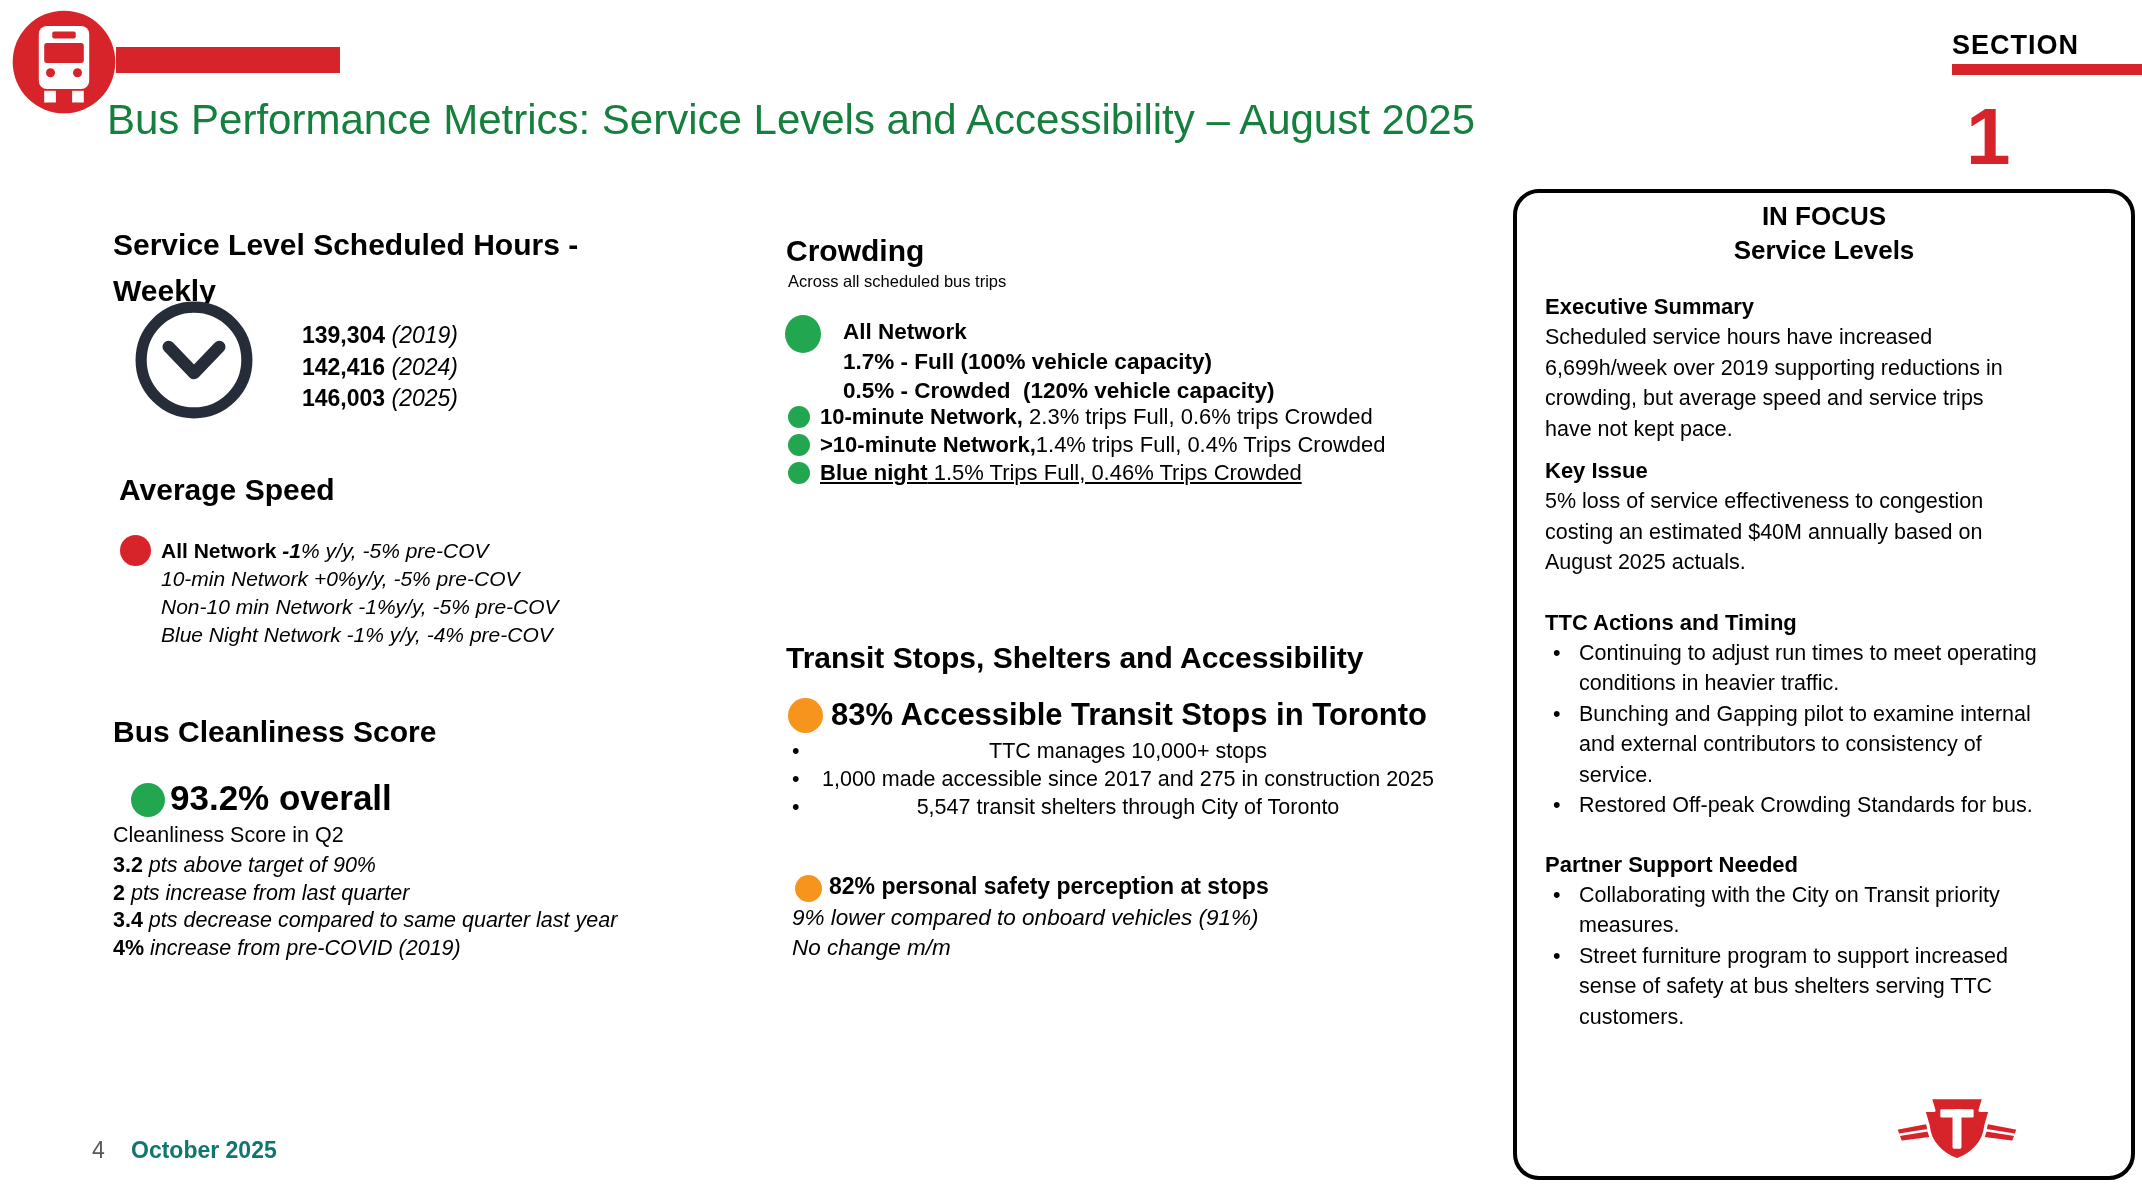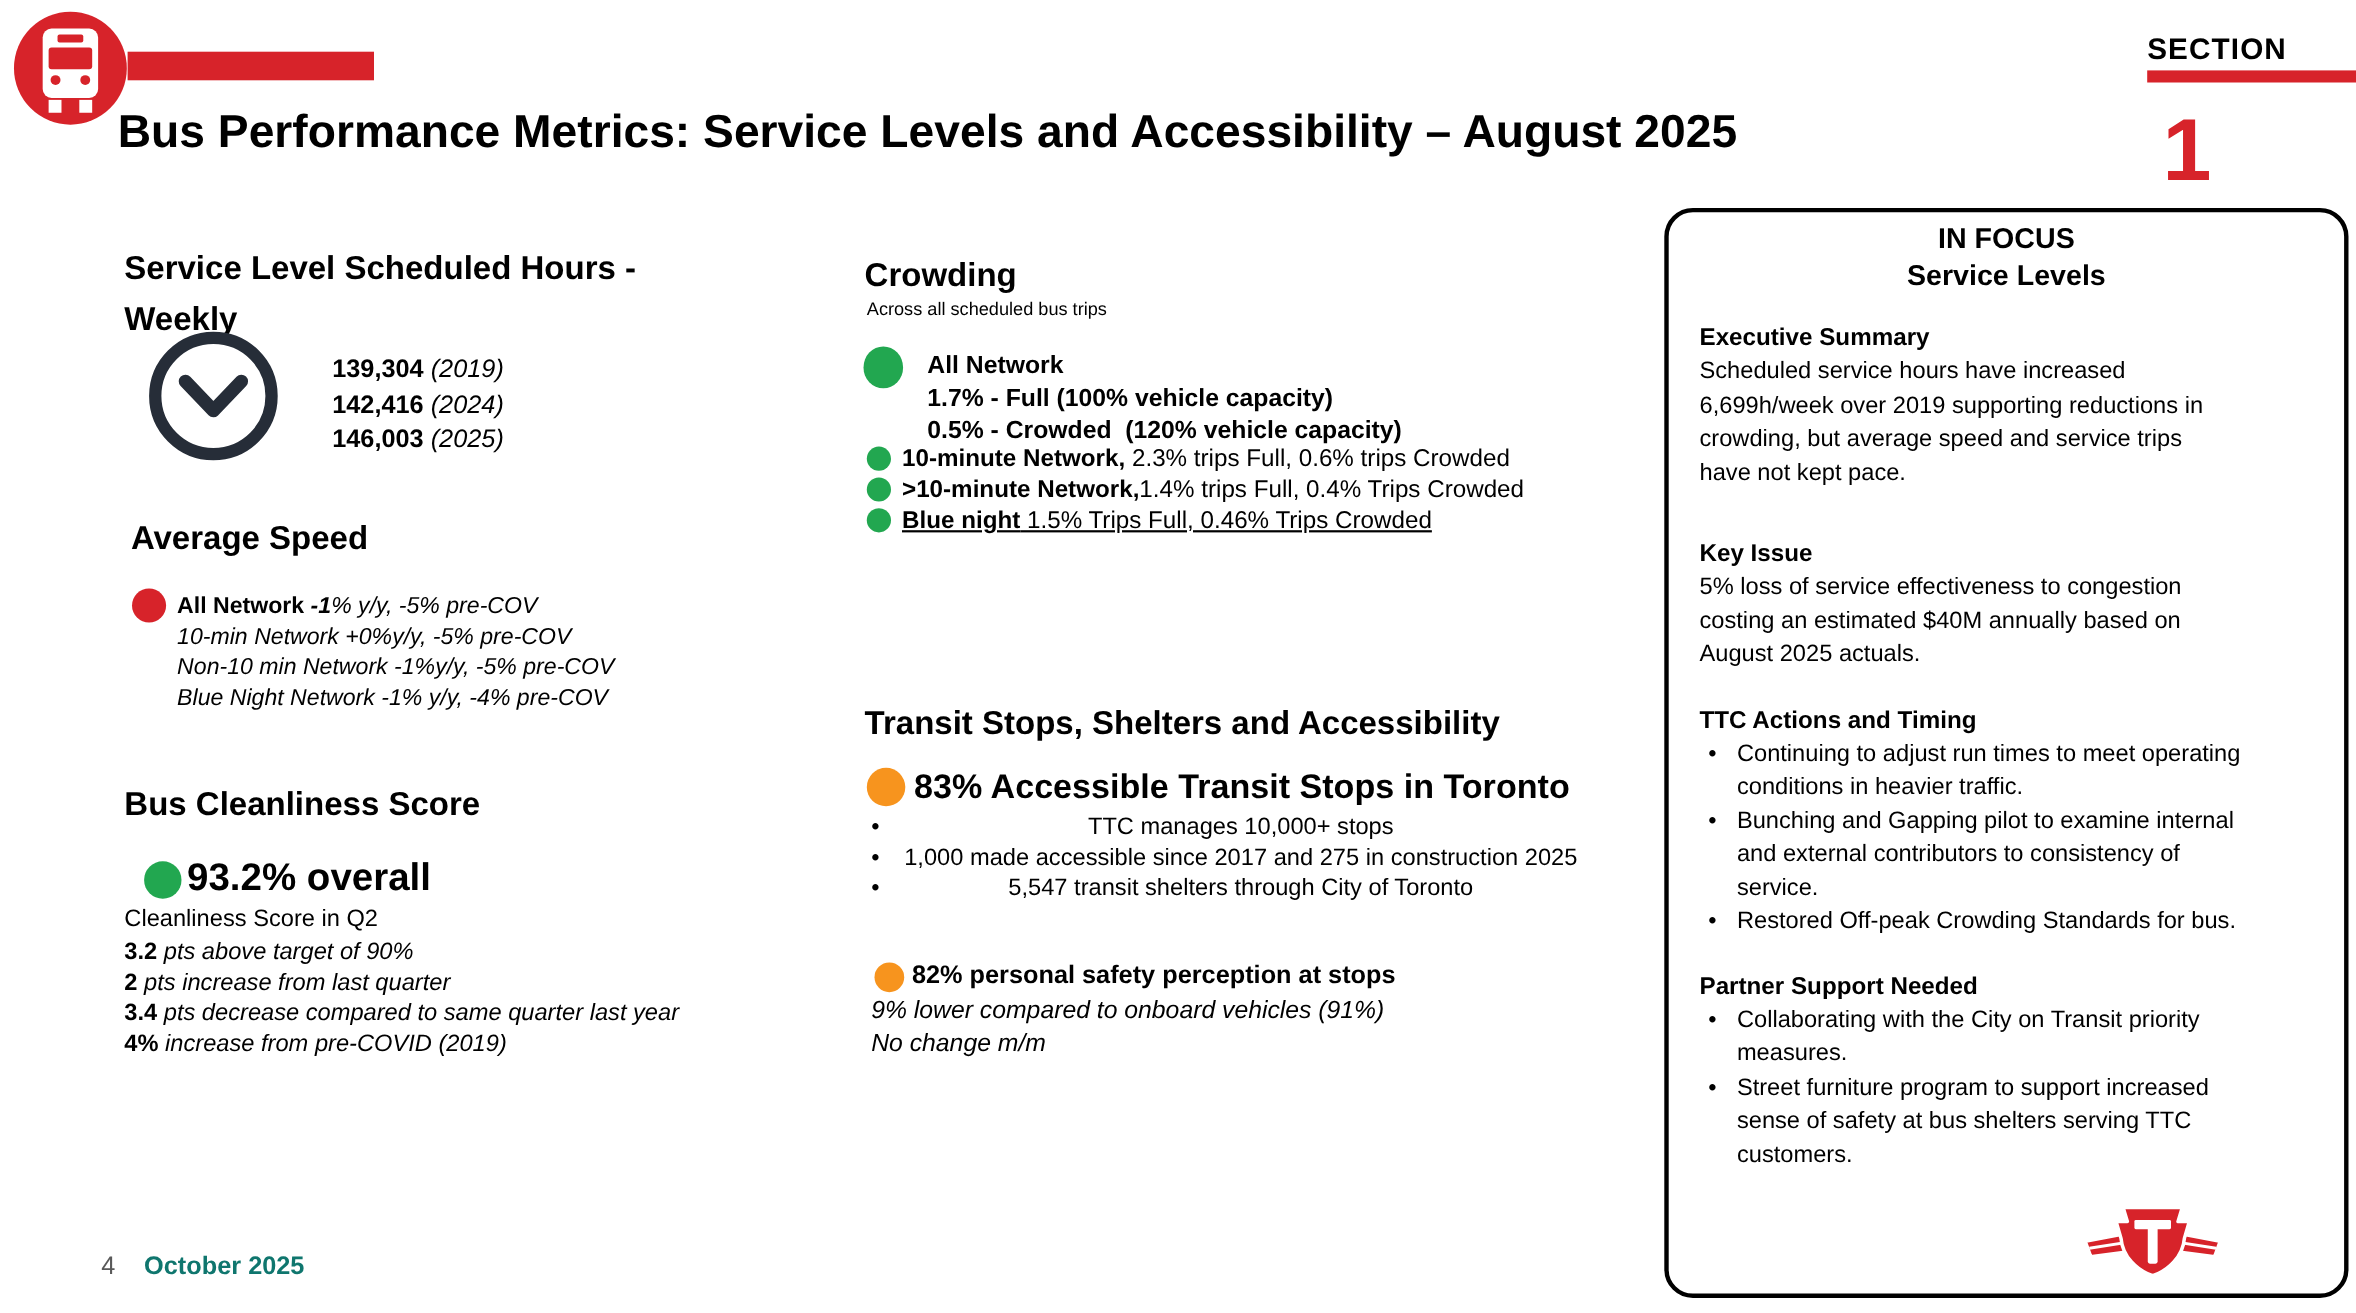--- a/index.html
+++ b/index.html
@@ -7,21 +7,21 @@
          font-family:"Liberation Sans","DejaVu Sans",sans-serif;color:#000;}
   .abs{position:absolute;}
   .b{font-weight:bold;}
   .i{font-style:italic;}
   .bi{font-weight:bold;font-style:italic;}
   .keepspace{white-space:pre-wrap;}
 
   
   .bus-badge{left:10px;top:8px;width:108px;height:108px;}
   .top-red-bar{left:116px;top:47px;width:224px;height:26px;background:#d7232a;}
-  .page-title{left:107px;top:96px;font-size:42px;font-weight:bold;color:#000000;white-space:nowrap;}
+  .page-title{left:107px;top:96px;font-size:42px;font-weight:normal;color:#15803d;white-space:nowrap;}
 
   .section-label{left:1952px;top:30px;font-size:27px;font-weight:bold;letter-spacing:1px;}
   .section-bar{left:1952px;top:64px;width:190px;height:11px;background:#d7232a;}
   .section-number{left:1966px;top:97px;font-size:80px;font-weight:bold;color:#d7232a;line-height:1;}
 
   
   .svc-heading{left:113px;top:222px;font-size:30px;font-weight:bold;line-height:46px;}
   .clock-icon{left:133px;top:299px;width:122px;height:122px;}
   .svc-values{left:302px;top:320px;font-size:23px;line-height:31.5px;}
   .avg-heading{left:119px;top:473px;font-size:30px;font-weight:bold;}
@@ -55,21 +55,21 @@
   .safety-lines{left:792px;top:903px;font-size:22.5px;font-style:italic;line-height:29.5px;}
 
   
   .infocus{left:1513px;top:189px;width:622px;height:991px;border:4px solid #000;border-radius:26px;
            box-sizing:border-box;padding:6px 28px 0 28px;}
   .if-title{font-size:26px;font-weight:bold;text-align:center;line-height:34px;}
   .if-h{font-size:22px;font-weight:bold;line-height:30.4px;}
   .if-line{font-size:21.5px;line-height:30.4px;}
   .if-bullet{position:relative;padding-left:34px;}
   .if-bullet::before{content:"•";position:absolute;left:8px;top:0;font-size:21.5px;line-height:30.4px;}
-  .mt1{margin-top:25px;} .mt2{margin-top:44px;} .mt3{margin-top:30px;} .mt4{margin-top:29px;}
+  .mt1{margin-top:25px;} .mt2{margin-top:12px;} .mt3{margin-top:30px;} .mt4{margin-top:29px;}
   .ttc-logo{position:absolute;right:110px;bottom:9px;width:128px;height:76px;}
 
   
   .page-num{left:92px;top:1137px;font-size:23px;color:#595959;}
   .footer-date{left:131px;top:1137px;font-size:23px;color:#0f766e;font-weight:bold;}
 </style>
 </head>
 <body>
 
 <div class="slide">

